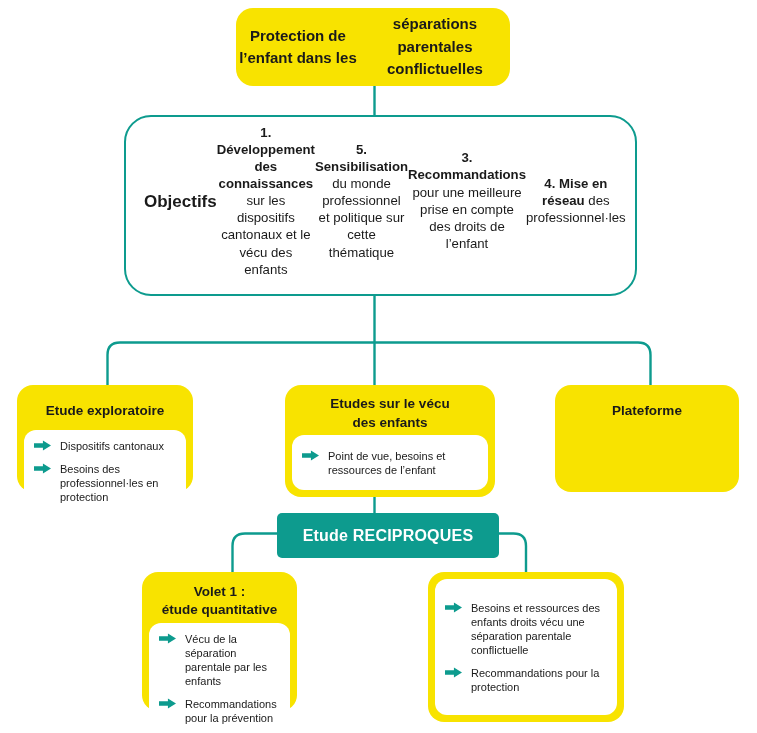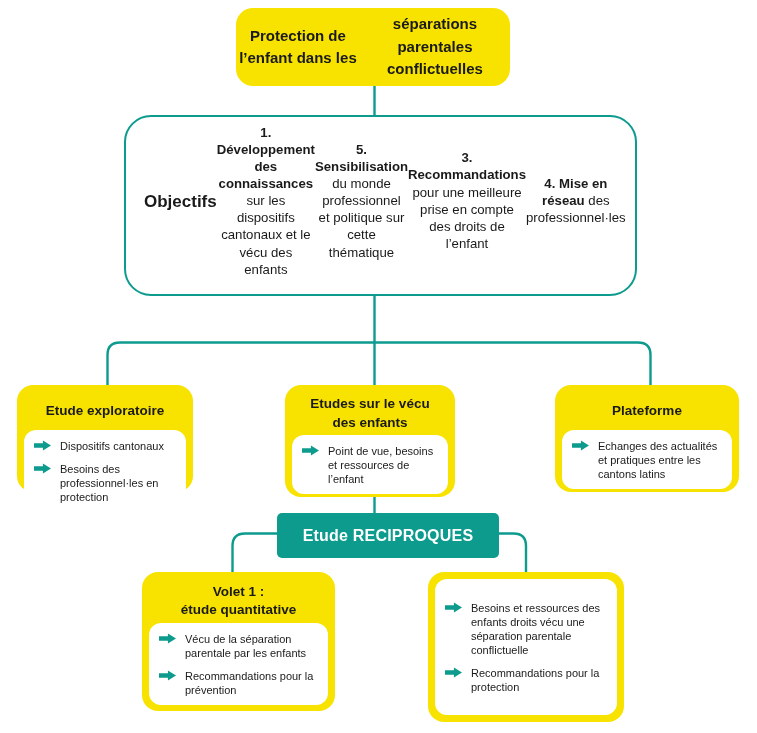--- a/index.html
+++ b/index.html
@@ -70,36 +70,36 @@
     padding: 9px 8px 8px 10px;
     display: flex; flex-direction: column;
     justify-content: center;
     gap: 9px;
   }
   .bullet { display: flex; align-items: flex-start; gap: 9px; }
   .bullet .arr { flex: 0 0 auto; margin-top: 1px; line-height: 0; }
   .bullet .txt { font-size: 11px; line-height: 1.28; }
 
   .card1 { left: 17px;  top: 385px; width: 176px; height: 107px; }
-  .card2 { left: 285px; top: 385px; width: 170px; height: 112px; }
+  .card2 { left: 285px; top: 385px; width: 210px; height: 112px; }
   .card3 { left: 555px; top: 385px; width: 184px; height: 107px; }
   .card1 .card-title, .card3 .card-title { height: 38px; }
   .card2 .card-title { height: 43px; }
 
   
   .reciproques {
     left: 277px; top: 513px; width: 222px; height: 45px;
     background: #0D9B8E;
     border-radius: 5px;
     display: flex; align-items: center; justify-content: center;
     color: #ffffff; font-weight: bold; font-size: 16px;
     letter-spacing: 0.2px;
   }
 
-  .volet1 { left: 142px; top: 572px; width: 193px; height: 139px; }
+  .volet1 { left: 142px; top: 572px; width: 155px; height: 139px; }
   .volet2 { left: 428px; top: 572px; width: 196px; height: 150px; }
   .volet1 .card-title, .volet2 .card-title { height: 44px; }
 </style>
 </head>
 <body>
 
 <div class="stage">
 
   <svg class="connectors" width="757" height="733" viewBox="0 0 757 733">
     <g fill="none" stroke="#0D9B8E" stroke-width="2.4">
@@ -177,30 +177,20 @@
         </span>
         <span class="txt">Point de vue, besoins et ressources de l’enfant</span>
       </div>
     </div>
   </div>
 
   <div class="node card card3">
     <div class="card-title">
       <span>Plateforme</span>
     </div>
-    <div class="panel">
-      <div class="bullet">
-        <span class="arr">
-          <svg width="17" height="11" viewBox="0 0 20 12">
-              <path d="M0 3.3 H10.5 V0 L20 6 L10.5 12 V8.7 H0 Z" fill="#0D9B8E"></path>
-            </svg>
-        </span>
-        <span class="txt">Echanges des actualités et pratiques entre les cantons latins</span>
-      </div>
-    </div>
   </div>
 
   <div class="node reciproques">
     <span>Etude RECIPROQUES</span>
   </div>
 
   <div class="node card volet1">
     <div class="card-title">
       <span>Volet 1 :</span>
       <span>étude quantitative</span>

